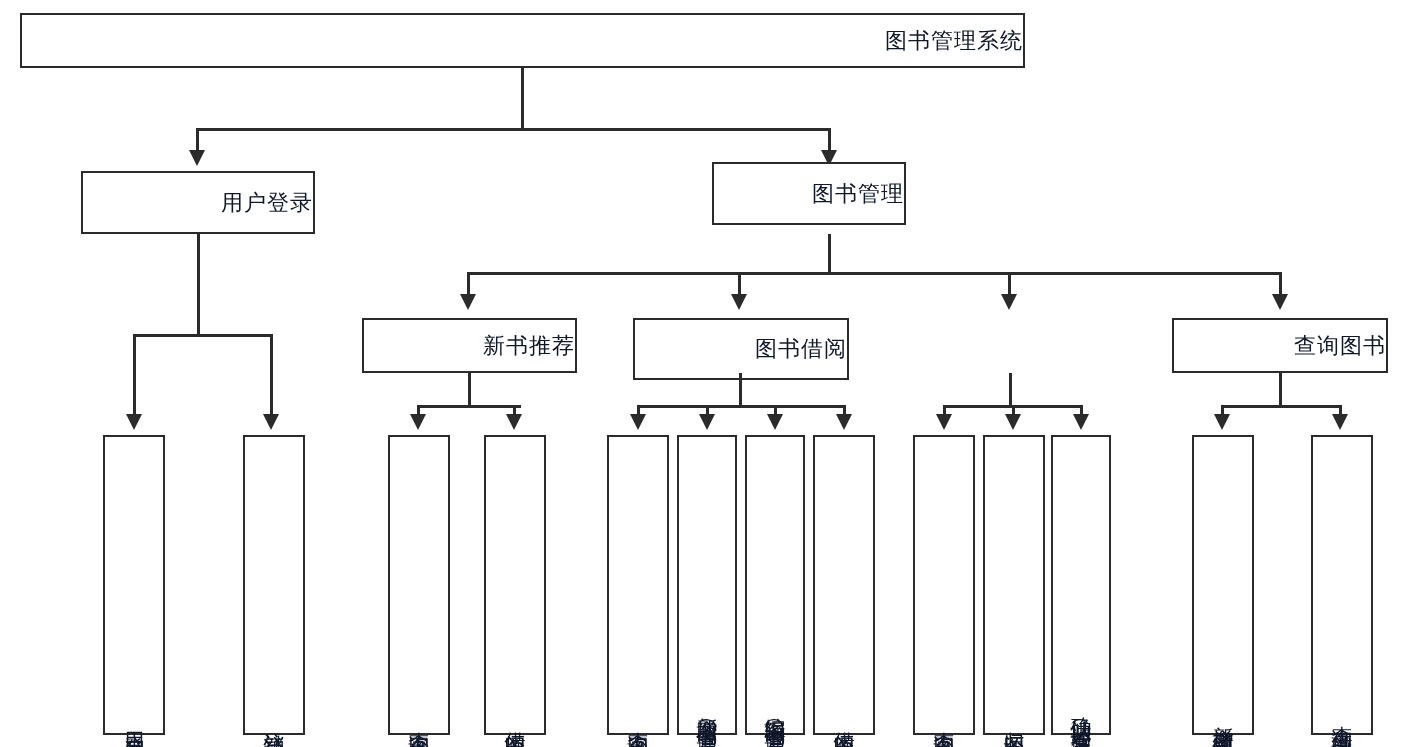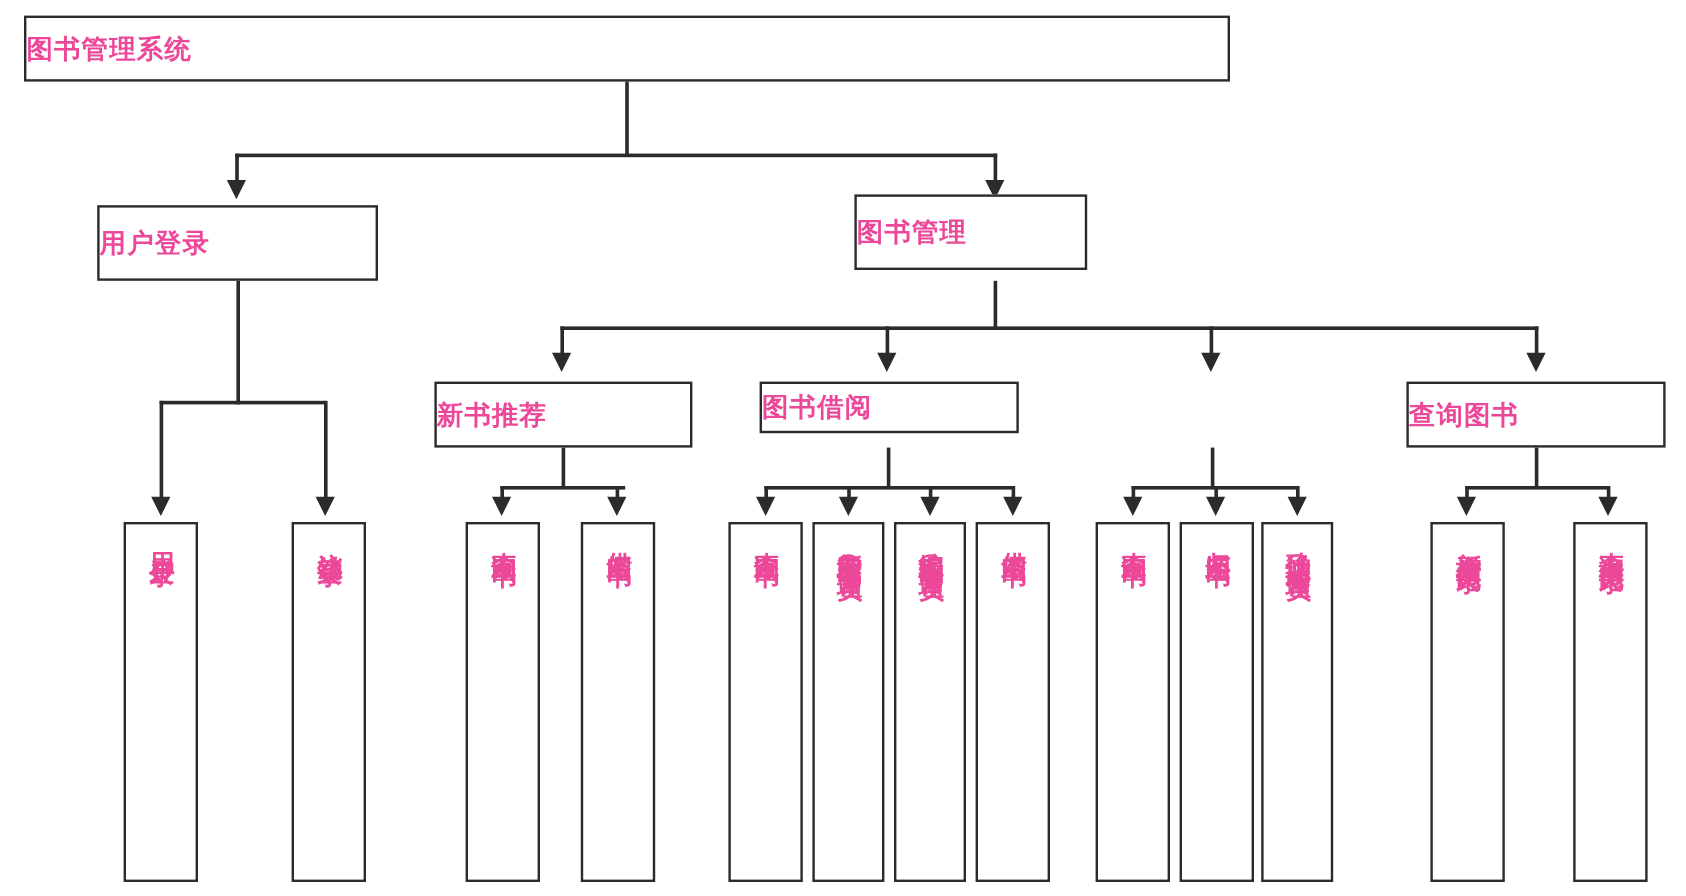--- a/index.html
+++ b/index.html
@@ -18,23 +18,22 @@
     overflow: hidden;
   }
   
   .box {
     position: absolute;
     box-sizing: border-box;
     border: 2px solid #2b2b2b;
     background: #ffffff;
     display: flex;
     align-items: center;
-    justify-content: flex-start;
-    color: #ec4899;
-    font-weight: bold;
+    justify-content: flex-end;
+    color: #0f172a;
   }
   .box.horizontal {
     font-size: 22px;
     letter-spacing: 1px;
   }
   .box.vertical {
     writing-mode: vertical-rl;
     text-orientation: upright;
     font-size: 21px;
     letter-spacing: 3px;
@@ -110,21 +109,21 @@
   <div class="edge v" style="left:738px; top:272px; width:3px; height:24px;"></div>
   <div class="arrow" style="left:731px; top:294px;"></div>
   <div class="edge v" style="left:1008px; top:272px; width:3px; height:24px;"></div>
   <div class="arrow" style="left:1001px; top:294px;"></div>
   <div class="edge v" style="left:1279px; top:272px; width:3px; height:24px;"></div>
   <div class="arrow" style="left:1272px; top:294px;"></div>
 
   <div class="box horizontal" id="node-l3-0" style="left: 362px; top: 318px; width: 215px; height: 55px;">
     <span>新书推荐</span>
   </div>
-  <div class="box horizontal" id="node-l3-1" style="left: 633px; top: 318px; width: 216px; height: 43px;">
+  <div class="box horizontal" id="node-l3-1" style="left: 633px; top: 318px; width: 216px; height: 62px;">
     <span>图书借阅</span>
   </div>
   <div class="box horizontal" id="node-l3-3" style="left: 1172px; top: 318px; width: 216px; height: 55px;">
     <span>查询图书</span>
   </div>
 
   <div class="edge v" style="left:468px; top:373px; width:3px; height:34px;"></div>
   <div class="edge h" style="left:417px; top:405px; width:104px; height:3px;"></div>
   <div class="edge v" style="left:417px; top:405px; width:3px; height:12px;"></div>
   <div class="arrow" style="left:410px; top:414px;"></div>

